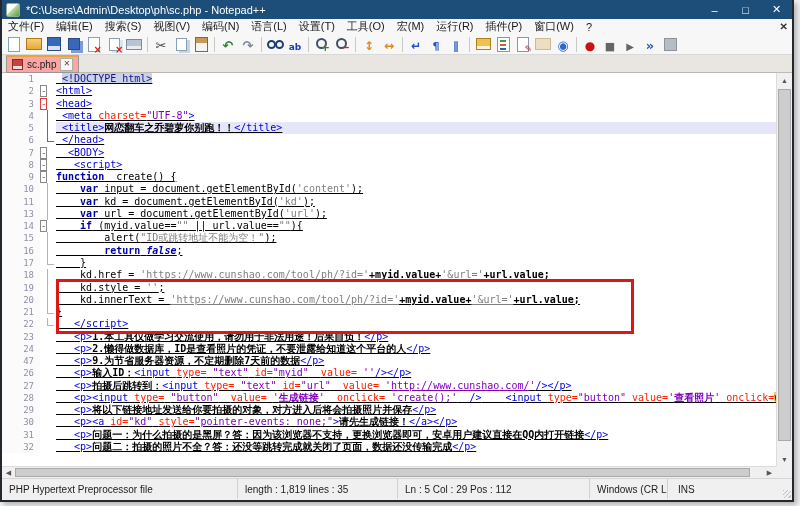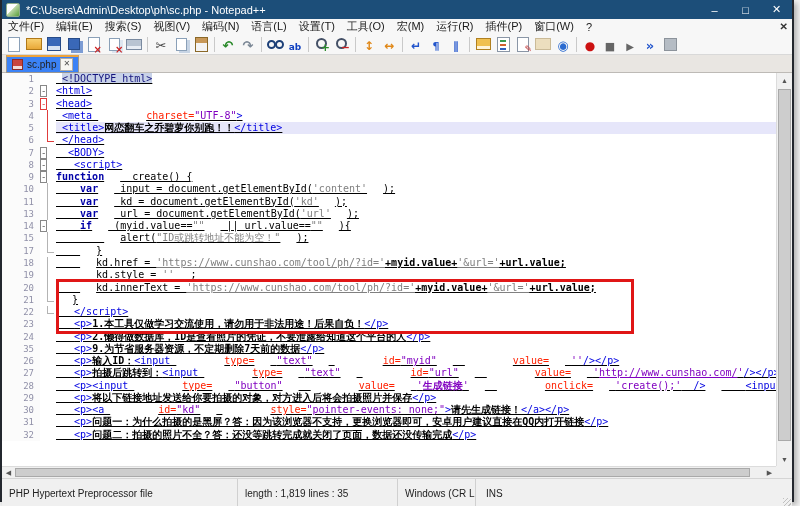--- a/index.html
+++ b/index.html
@@ -57,61 +57,61 @@
   .i-folder-workspace{width:14px;height:10px;background:#ead9b0;border:1px solid #c0ab80;opacity:.8;}
   .i-monitoring::before{content:"◉";color:#2a6ad0;font-size:13px;}
   .i-macro-record::before{content:"●";color:#cc1111;font-size:12px;}
   .i-macro-stop::before{content:"■";color:#666;font-size:11px;}
   .i-macro-play::before{content:"▶";color:#666;font-size:10px;}
   .i-macro-run-multiple::before{content:"»";color:#2255cc;font-weight:bold;font-size:13px;}
   .i-macro-save{width:11px;height:11px;background:#aab2bc;border:1px solid #7a828c;opacity:.85;}
   
   .tabbar{position:absolute;left:0;top:55px;right:0;height:18px;background:#e9e6e2;border-bottom:1px solid #bdbab6;box-sizing:border-box;}
   .tab{position:absolute;left:4px;top:0;height:18px;display:flex;align-items:center;gap:4px;padding:0 5px;
-    background:#3b82f6;border:1px solid #9a9792;border-top:2px solid #eda33c;box-sizing:border-box;font-size:10px;color:#222;}
+    background:#fca5a5;border:1px solid #9a9792;border-top:2px solid #eda33c;box-sizing:border-box;font-size:10px;color:#222;}
   .tab-save{width:9px;height:9px;background:#c8453e;border:1px solid #8e2b26;box-shadow:inset 0 -3px 0 #f2ddda;flex:none;}
   .tab-close{width:11px;height:11px;border:1px solid #b0aca6;background:#f8f6f2;color:#555;font-size:8px;line-height:9px;text-align:center;flex:none;}
   
   .editor{position:absolute;left:0;top:73px;right:16px;height:393px;background:#fff;overflow:hidden;
     font-family:"DejaVu Sans Mono","Liberation Mono",monospace;font-size:10px;}
   .cline{display:flex;height:12.28px;line-height:12.3px;white-space:pre;}
   .ln{width:32px;flex:none;text-align:right;padding-right:6px;color:#9090a8;background:#fbfbfb;font-size:9px;}
   .fold{width:16px;flex:none;position:relative;background:#fff;}
   .lt{flex:1;overflow:hidden;text-decoration:underline;}
   .cline.cur .lt{background:#e6e6fa;}
   .fm-box,.fm-boxr{width:9px;height:9px;margin:1px auto 0;border:1px solid #888;background:#fff;color:#555;
     font-size:9px;line-height:7px;text-align:center;box-sizing:border-box;}
   .fm-box::before,.fm-boxr::before{content:"-";}
   .fm-boxr{border-color:#e03c3c;color:#e03c3c;}
   .fm-line,.fm-liner{position:absolute;left:7px;top:0;bottom:0;width:1px;background:#b4b4b4;}
   .fm-liner{background:#e03c3c;}
   .fm-end,.fm-endr{position:absolute;left:7px;top:0;height:7px;width:6px;border-left:1px solid #b4b4b4;border-bottom:1px solid #b4b4b4;}
   .fm-endr{border-color:#e03c3c;}
   
-  .c-t{color:#0000e0;} .c-a{color:#ff2000;margin-left:48px;} .c-v{color:#8000c0;}
+  .c-t{color:#0000e0;} .c-a{color:#ff2000;} .c-v{color:#8000c0;}
   .c-vb{color:#8000c0;font-weight:bold;} .c-uv{color:#8000c0;text-decoration:underline;}
   .c-s{color:#808080;} .c-us{color:#808080;text-decoration:underline;}
   .c-ub{color:#000;font-weight:bold;text-decoration:underline;margin-top:19px;}
   .c-k{color:#0000a8;font-weight:bold;} .c-kf{color:#0000a8;font-weight:bold;font-style:italic;}
-  .c-p{color:#000;margin-left:16px;} .c-b{color:#000;font-weight:bold;}
+  .c-p{color:#000;} .c-b{color:#000;font-weight:bold;}
   .c-d{color:#14147c;background:#c8d2e8;}
   .c-hl{color:#000;background:#ffc05a;}
   .annotation{position:absolute;border:3px solid #e01616;pointer-events:none;}
   
   .vscroll{position:absolute;top:73px;right:0;width:16px;height:393px;background:#f0f0f0;border-left:1px solid #dcdcdc;box-sizing:border-box;}
   .vthumb{position:absolute;left:1px;right:1px;top:16px;height:352px;background:#cdcdcd;border:1px solid #a9a9a9;box-sizing:border-box;}
   .sarrow{position:absolute;left:0;right:0;height:14px;display:flex;align-items:center;justify-content:center;font-size:7px;color:#555;}
   .sarrow.up{top:0;} .sarrow.down{bottom:0;}
   .hscroll{position:absolute;left:0;top:466px;right:16px;height:12px;background:#f0f0f0;border-top:1px solid #dcdcdc;box-sizing:border-box;}
   .hthumb{position:absolute;top:1px;bottom:1px;left:13px;width:735px;background:#cdcdcd;border:1px solid #a9a9a9;box-sizing:border-box;}
   .harrow{position:absolute;top:0;bottom:0;width:13px;display:flex;align-items:center;justify-content:center;font-size:7px;color:#555;}
   .harrow.left{left:0;} .harrow.right{right:0;}
   .corner{position:absolute;right:0;top:466px;width:16px;height:12px;background:#f0f0f0;}
   
-  .statusbar{position:absolute;left:0;right:0;top:478px;height:29px;background:#f0f0f0;border-top:1px solid #d5d5d5;
+  .statusbar{position:absolute;left:0;right:0;top:478px;height:21px;background:#f0f0f0;border-top:1px solid #d5d5d5;
     display:flex;align-items:center;font-size:10px;color:#222;box-sizing:border-box;}
   .sb{height:100%;display:flex;align-items:center;padding-left:7px;border-right:1px solid #d0d0d0;box-sizing:border-box;white-space:nowrap;overflow:hidden;}
   .sb-doctype{width:236px;} .sb-length{width:160px;} .sb-pos{width:192px;}
   .sb-eol{width:78px;} .sb-enc{width:87px;} .sb-ins{flex:1;border-right:none;justify-content:flex-start;padding-left:10px;}
   .grip{position:absolute;right:1px;bottom:1px;width:8px;height:8px;
     background:repeating-linear-gradient(135deg,#c0c0c0 0 1px,transparent 1px 3px);}
 </style>
 </head>
 <body>
 
@@ -262,29 +262,30 @@
       <div class="cline cur"><span class="ln">5</span><span class="fold"><span class="fm-liner"></span></span><span class="lt"> <span class="c-t">&lt;title&gt;</span><span class="c-b">网恋翻车之乔碧萝你别跑！！</span><span class="c-t">&lt;/title&gt;</span></span></div>
       <div class="cline"><span class="ln">6</span><span class="fold"><span class="fm-endr"></span></span><span class="lt"> <span class="c-t">&lt;/head&gt;</span></span></div>
       <div class="cline"><span class="ln">7</span><span class="fold"><span class="fm-box"></span></span><span class="lt">  <span class="c-t">&lt;BODY&gt;</span></span></div>
       <div class="cline"><span class="ln">8</span><span class="fold"><span class="fm-box"></span></span><span class="lt">   <span class="c-t">&lt;script&gt;</span></span></div>
       <div class="cline"><span class="ln">9</span><span class="fold"><span class="fm-box"></span></span><span class="lt"><span class="c-k">function</span><span class="c-p">  create() {</span></span></div>
       <div class="cline"><span class="ln">10</span><span class="fold"><span class="fm-line"></span></span><span class="lt">    <span class="c-k">var</span><span class="c-p"> input = document.getElementById(</span><span class="c-s">'content'</span><span class="c-p">);</span></span></div>
       <div class="cline"><span class="ln">11</span><span class="fold"><span class="fm-line"></span></span><span class="lt">    <span class="c-k">var</span><span class="c-p"> kd = document.getElementById(</span><span class="c-s">'kd'</span><span class="c-p">);</span></span></div>
       <div class="cline"><span class="ln">13</span><span class="fold"><span class="fm-line"></span></span><span class="lt">    <span class="c-k">var</span><span class="c-p"> url = document.getElementById(</span><span class="c-s">'url'</span><span class="c-p">);</span></span></div>
       <div class="cline"><span class="ln">14</span><span class="fold"><span class="fm-box"></span></span><span class="lt">    <span class="c-k">if</span><span class="c-p"> (myid.value==</span><span class="c-s">""</span><span class="c-p"> || url.value==</span><span class="c-s">""</span><span class="c-p">){</span></span></div>
       <div class="cline"><span class="ln">15</span><span class="fold"><span class="fm-line"></span></span><span class="lt">        <span class="c-p">alert(</span><span class="c-s">"ID或跳转地址不能为空！"</span><span class="c-p">);</span></span></div>
+      <div class="cline"><span class="ln">16</span><span class="fold"><span class="fm-line"></span></span><span class="lt">        <span class="c-k">return</span><span class="c-p"> </span><span class="c-kf">false</span><span class="c-p">;</span></span></div>
       <div class="cline"><span class="ln">17</span><span class="fold"><span class="fm-end"></span></span><span class="lt">    <span class="c-p">}</span></span></div>
       <div class="cline"><span class="ln">18</span><span class="fold"><span class="fm-line"></span></span><span class="lt">    <span class="c-p">kd.href = </span><span class="c-us">'https://www.cunshao.com/tool/ph/?id='</span><span class="c-ub">+myid.value+</span><span class="c-us">'&amp;url='</span><span class="c-ub">+url.value;</span></span></div>
       <div class="cline"><span class="ln">19</span><span class="fold"><span class="fm-line"></span></span><span class="lt">    <span class="c-p">kd.style = </span><span class="c-s">''</span><span class="c-p">;</span></span></div>
       <div class="cline"><span class="ln">20</span><span class="fold"><span class="fm-line"></span></span><span class="lt">    <span class="c-p">kd.innerText = </span><span class="c-us">'https://www.cunshao.com/tool/ph/?id='</span><span class="c-ub">+myid.value+</span><span class="c-us">'&amp;url='</span><span class="c-ub">+url.value;</span></span></div>
       <div class="cline"><span class="ln">21</span><span class="fold"><span class="fm-end"></span></span><span class="lt"><span class="c-p">}</span></span></div>
       <div class="cline"><span class="ln">22</span><span class="fold"><span class="fm-end"></span></span><span class="lt">   <span class="c-t">&lt;/script&gt;</span></span></div>
       <div class="cline"><span class="ln">23</span><span class="fold"></span><span class="lt">   <span class="c-t">&lt;p&gt;</span><span class="c-b">1.本工具仅做学习交流使用，请勿用于非法用途！后果自负！</span><span class="c-t">&lt;/p&gt;</span></span></div>
       <div class="cline"><span class="ln">24</span><span class="fold"></span><span class="lt">   <span class="c-t">&lt;p&gt;</span><span class="c-b">2.懒得做数据库，ID是查看照片的凭证，不要泄露给知道这个平台的人</span><span class="c-t">&lt;/p&gt;</span></span></div>
-      <div class="cline"><span class="ln">35</span><span class="fold"></span><span class="lt">   <span class="c-t">&lt;p&gt;</span><span class="c-b">9.为节省服务器资源，不定期删除7天前的数据</span><span class="c-t">&lt;/p&gt;</span></span></div>
+      <div class="cline"><span class="ln">47</span><span class="fold"></span><span class="lt">   <span class="c-t">&lt;p&gt;</span><span class="c-b">9.为节省服务器资源，不定期删除7天前的数据</span><span class="c-t">&lt;/p&gt;</span></span></div>
       <div class="cline"><span class="ln">26</span><span class="fold"></span><span class="lt">   <span class="c-t">&lt;p&gt;</span><span class="c-b">输入ID：</span><span class="c-t">&lt;input </span><span class="c-a">type=</span><span class="c-p"> </span><span class="c-v">"text"</span><span class="c-p"> </span><span class="c-a">id=</span><span class="c-v">"myid"</span><span class="c-p">  </span><span class="c-a">value=</span><span class="c-p"> </span><span class="c-v">''</span><span class="c-t">/&gt;&lt;/p&gt;</span></span></div>
       <div class="cline"><span class="ln">27</span><span class="fold"></span><span class="lt">   <span class="c-t">&lt;p&gt;</span><span class="c-b">拍摄后跳转到：</span><span class="c-t">&lt;input </span><span class="c-a">type=</span><span class="c-p"> </span><span class="c-v">"text"</span><span class="c-p"> </span><span class="c-a">id=</span><span class="c-v">"url"</span><span class="c-p">  </span><span class="c-a">value=</span><span class="c-p"> </span><span class="c-v">'</span><span class="c-uv">http://www.cunshao.com/</span><span class="c-v">'</span><span class="c-t">/&gt;&lt;/p&gt;</span></span></div>
       <div class="cline"><span class="ln">28</span><span class="fold"></span><span class="lt">   <span class="c-t">&lt;p&gt;</span><span class="c-t">&lt;input </span><span class="c-a">type=</span><span class="c-p"> </span><span class="c-v">"button"</span><span class="c-p">  </span><span class="c-a">value=</span><span class="c-p"> </span><span class="c-v">'</span><span class="c-vb">生成链接</span><span class="c-v">'</span><span class="c-p">  </span><span class="c-a">onclick=</span><span class="c-p"> </span><span class="c-v">'create();'</span><span class="c-t">  /&gt;</span><span class="c-p">    </span><span class="c-t">&lt;input </span><span class="c-a">type=</span><span class="c-v">"button"</span><span class="c-p"> </span><span class="c-a">value=</span><span class="c-v">'</span><span class="c-vb">查看照片</span><span class="c-v">'</span><span class="c-p"> </span><span class="c-a">onclick=</span><span class="c-hl">wi</span></span></div>
       <div class="cline"><span class="ln">29</span><span class="fold"></span><span class="lt">   <span class="c-t">&lt;p&gt;</span><span class="c-b">将以下链接地址发送给你要拍摄的对象，对方进入后将会拍摄照片并保存</span><span class="c-t">&lt;/p&gt;</span></span></div>
       <div class="cline"><span class="ln">30</span><span class="fold"></span><span class="lt">   <span class="c-t">&lt;p&gt;</span><span class="c-t">&lt;a </span><span class="c-a">id=</span><span class="c-v">"kd"</span><span class="c-p"> </span><span class="c-a">style=</span><span class="c-v">"pointer-events: none;"</span><span class="c-t">&gt;</span><span class="c-b">请先生成链接！</span><span class="c-t">&lt;/a&gt;&lt;/p&gt;</span></span></div>
       <div class="cline"><span class="ln">31</span><span class="fold"></span><span class="lt">   <span class="c-t">&lt;p&gt;</span><span class="c-b">问题一：为什么拍摄的是黑屏？答：因为该浏览器不支持，更换浏览器即可，安卓用户建议直接在QQ内打开链接</span><span class="c-t">&lt;/p&gt;</span></span></div>
       <div class="cline"><span class="ln">32</span><span class="fold"></span><span class="lt">   <span class="c-t">&lt;p&gt;</span><span class="c-b">问题二：拍摄的照片不全？答：还没等跳转完成就关闭了页面，数据还没传输完成</span><span class="c-t">&lt;/p&gt;</span></span></div>
     </div>
 
   <div class="annotation" id="annotation" style="left: 54px; top: 279px; width: 572px; height: 49px; border-color: rgb(224, 22, 22);"></div>
@@ -298,18 +299,19 @@
   <div class="hscroll">
     <div class="harrow left">◀</div>
     <div class="hthumb"></div>
     <div class="harrow right">▶</div>
   </div>
   <div class="corner"></div>
 
   <div class="statusbar">
     <div class="sb sb-doctype">PHP Hypertext Preprocessor file</div>
     <div class="sb sb-length">length : 1,819      lines : 35</div>
+    <div class="sb sb-pos">Ln : 5      Col : 29      Pos : 112</div>
     <div class="sb sb-eol">Windows (CR LF)</div>
     <div class="sb sb-ins">INS</div>
     <div class="grip"></div>
   </div>
 
 </div>
 
 </body></html>

